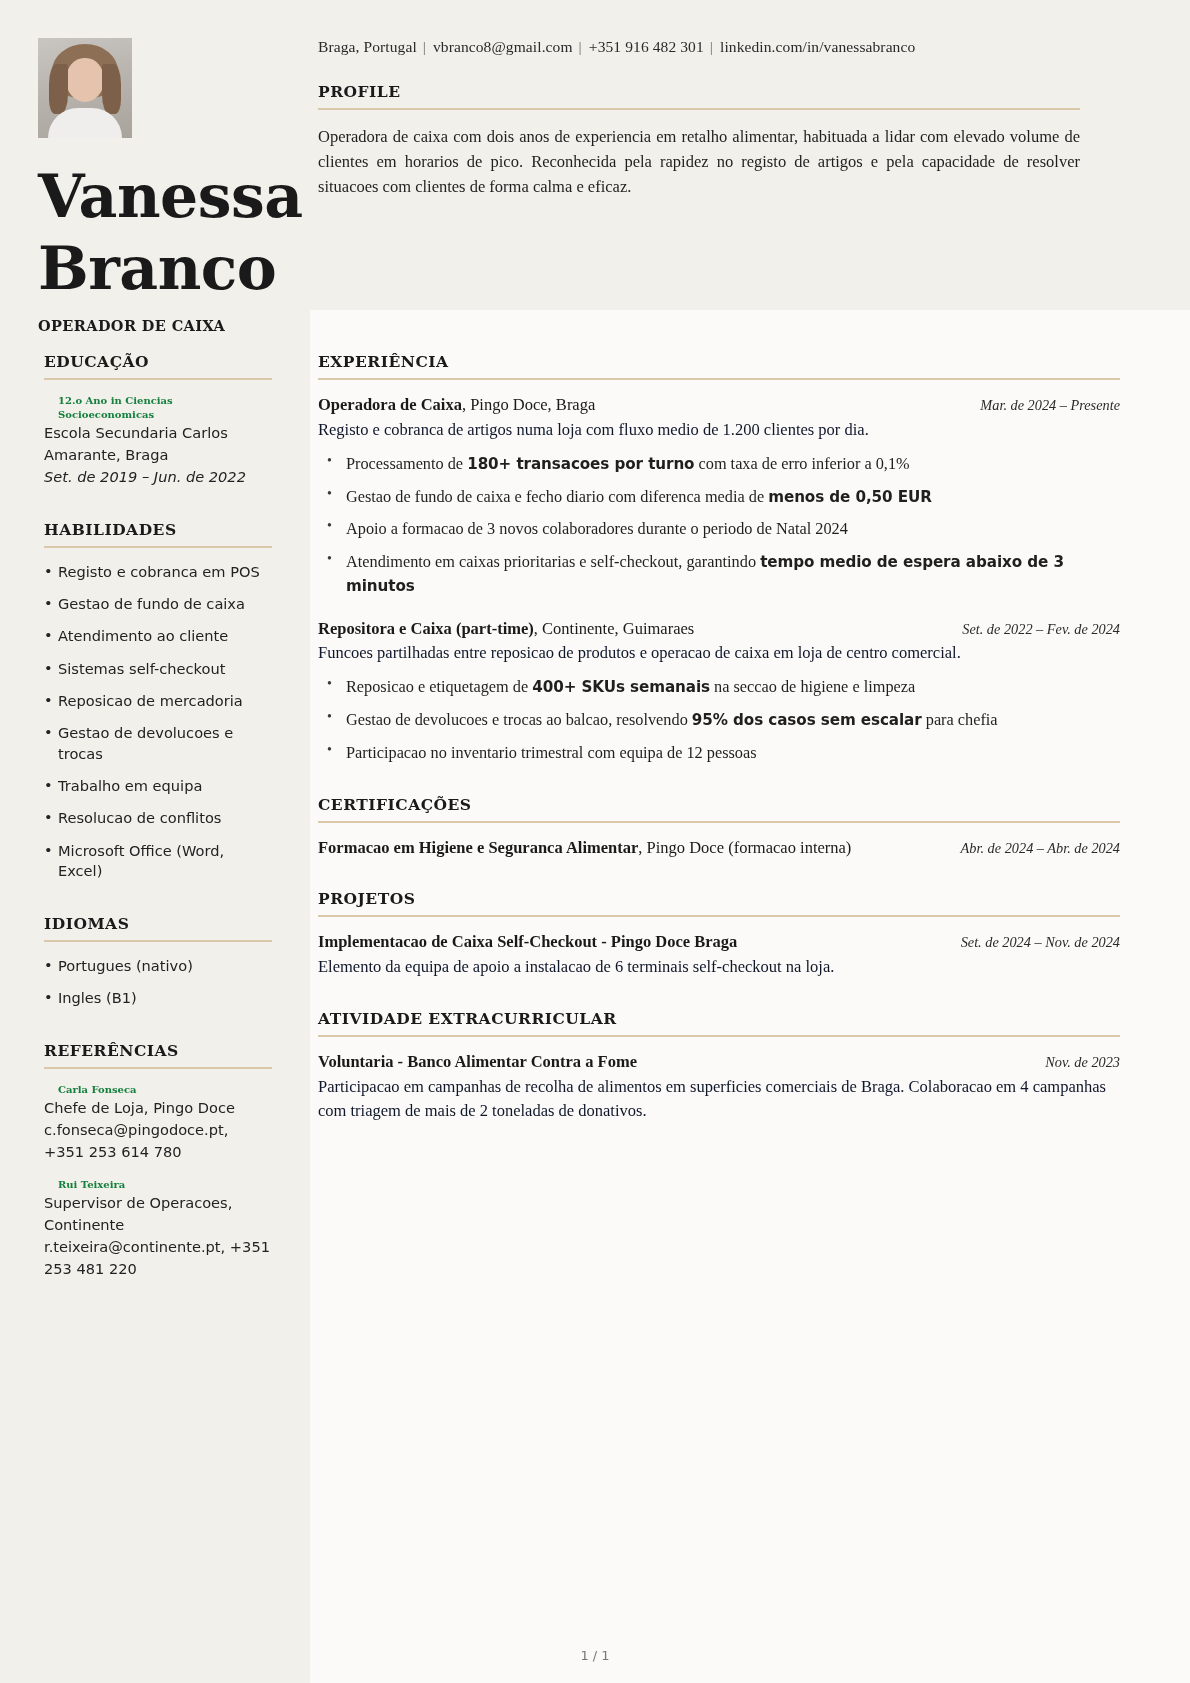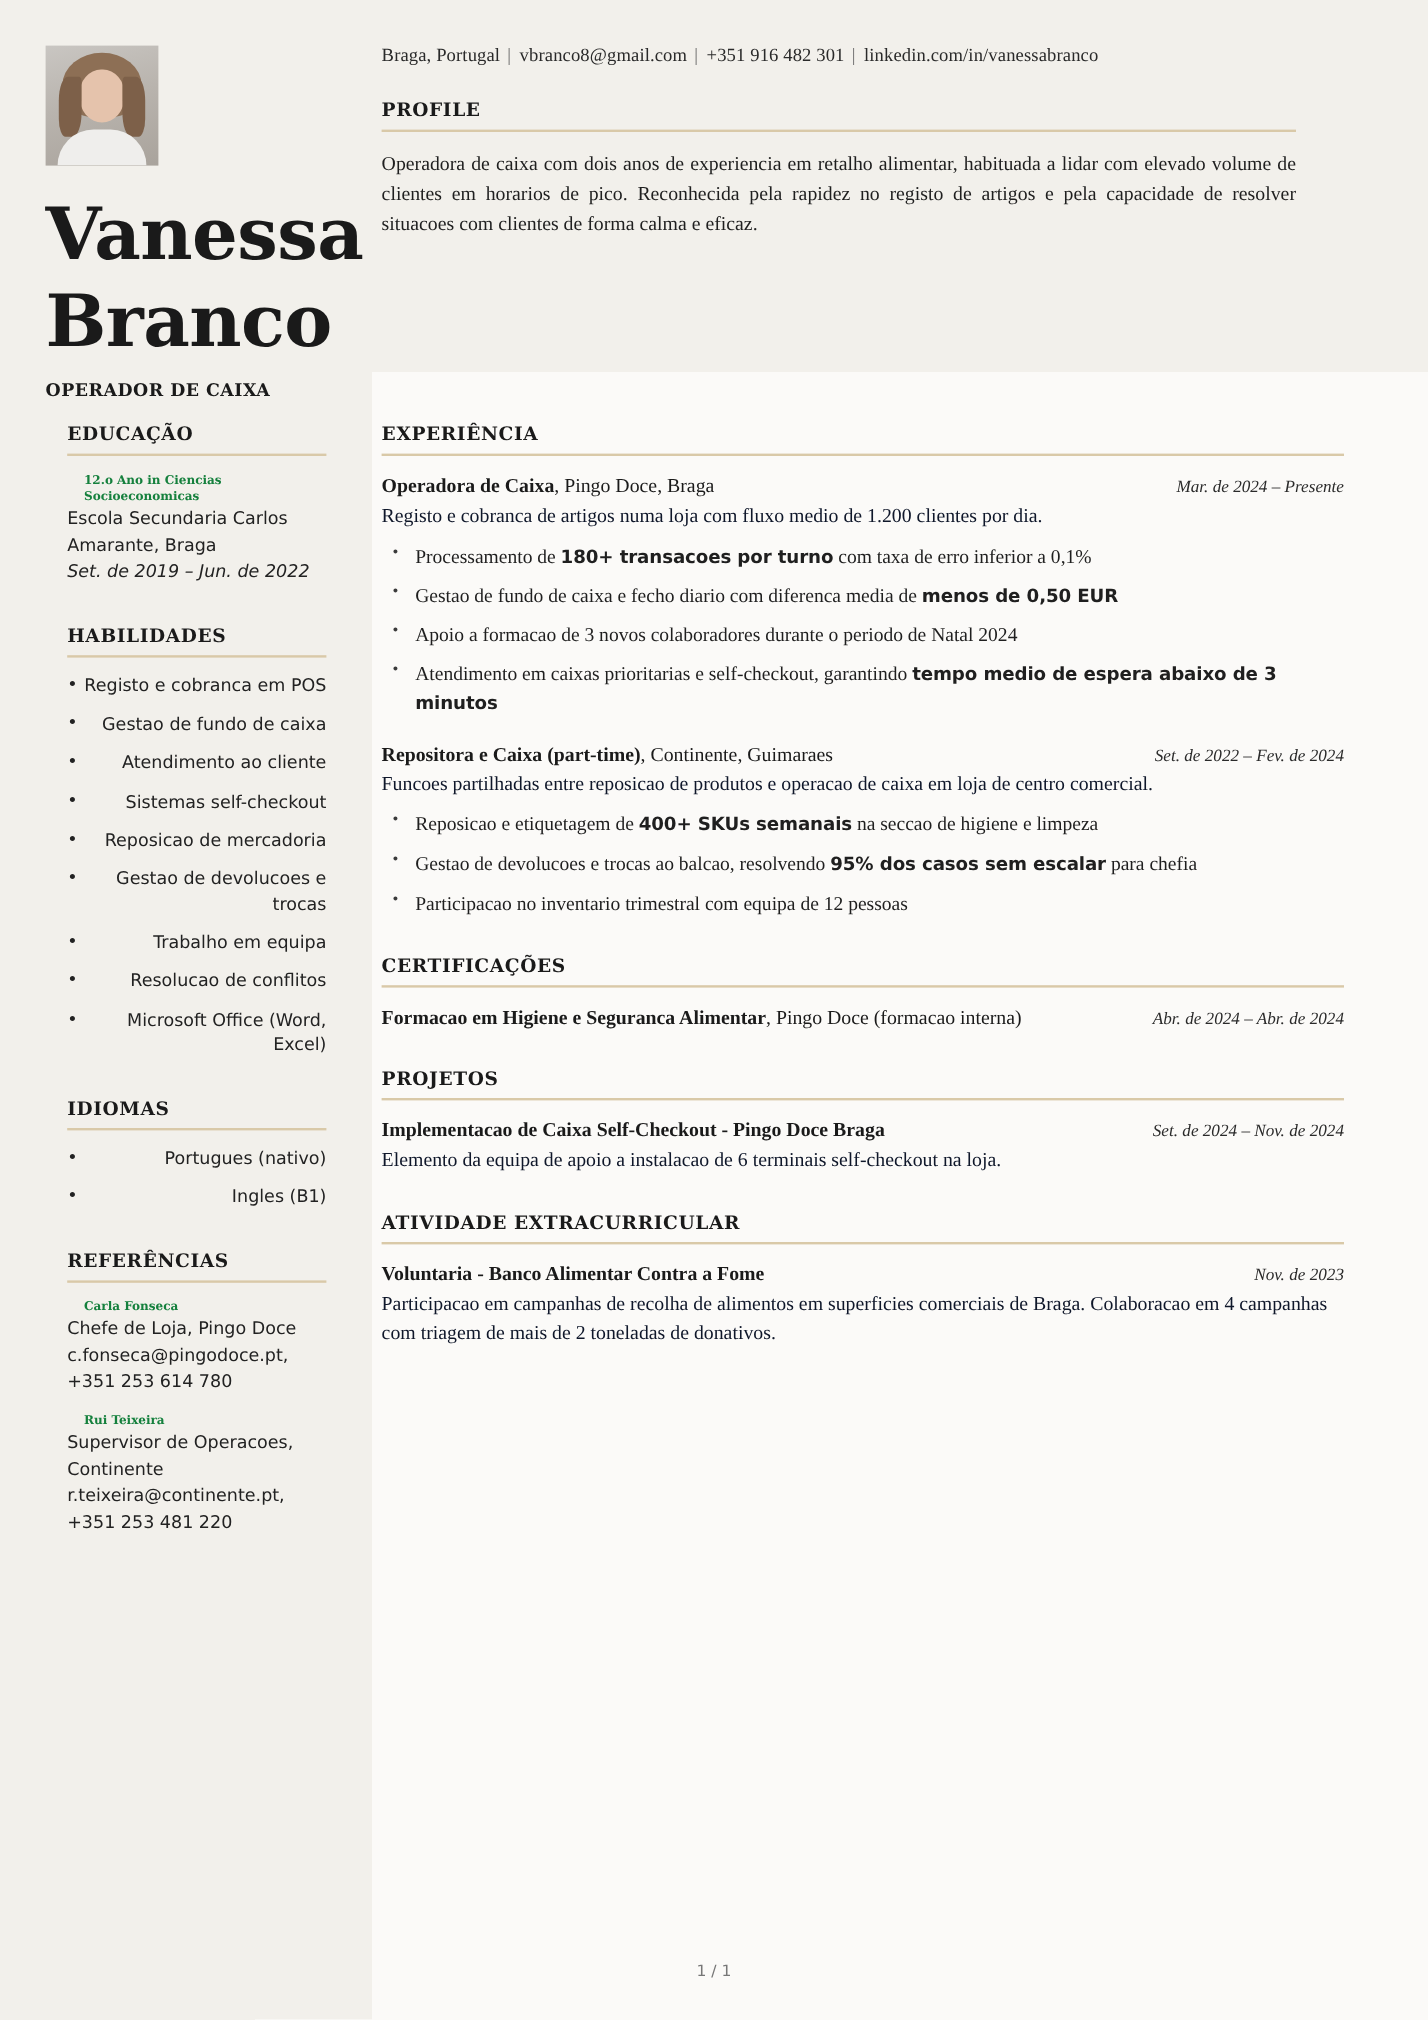--- a/index.html
+++ b/index.html
@@ -77,21 +77,21 @@
     letter-spacing:0.1px;
     white-space:nowrap;
   }
   .contact .sep { color:#6d6d6d; padding:0 7px 0 6px; }
 
   
   .cols { display:flex; width:1190px; }
   .sidebar {
     width:310px;
     background:#f2f0eb;
-    padding:42px 38px 0 56px;
+    padding:42px 38px 0 44px;
     min-height:1373px;
   }
   .main {
     flex:1;
     background:#fbfaf8;
     padding:42px 70px 0 8px;
   }
 
   
   .sec-title {
@@ -103,21 +103,21 @@
     padding-bottom:7px;
   }
   .rule { height:2px; background:#d9c9a8; margin-bottom:14px; }
   .sec { margin-bottom:32px; }
   .sec-main { margin-bottom:30px; }
 
   
   .sb-text { font-family:"DejaVu Sans", sans-serif; font-size:14.6px; line-height:1.50; color:#222; }
   .sb-bold { font-family:"DejaVu Serif", serif; font-weight:700; font-size:10px; line-height:1.42; color:#15803d;margin-left:14px; }
   .sb-italic { font-family:"DejaVu Sans", sans-serif; font-style:italic; font-size:14.6px; line-height:1.50; color:#222; }
-  .sb-list { list-style:none;text-align:right; }
+  .sb-list { list-style:none; }
   .sb-list li {
     font-family:"DejaVu Sans", sans-serif;
     font-size:14.6px;
     line-height:1.42;
     color:#222;
     padding-left:14px;
     position:relative;
     margin-bottom:11.5px;
   }
   .sb-list li:before {
@@ -183,21 +183,21 @@
   .bullets li b, .entry-sub b, .profile-p b {
     font-family:"DejaVu Sans", sans-serif;
     font-weight:700;
     font-size:15.2px;
     letter-spacing:-0.1px;
   }
 
   
   .footer {
     position:absolute;
-    left:0; bottom:32px;
+    left:0; bottom:20px;
     width:1190px;
     text-align:center;
     font-size:13px;
     color:#777;
     font-family:"DejaVu Sans", sans-serif;
   }
 </style>
 </head>
 <body>
 

